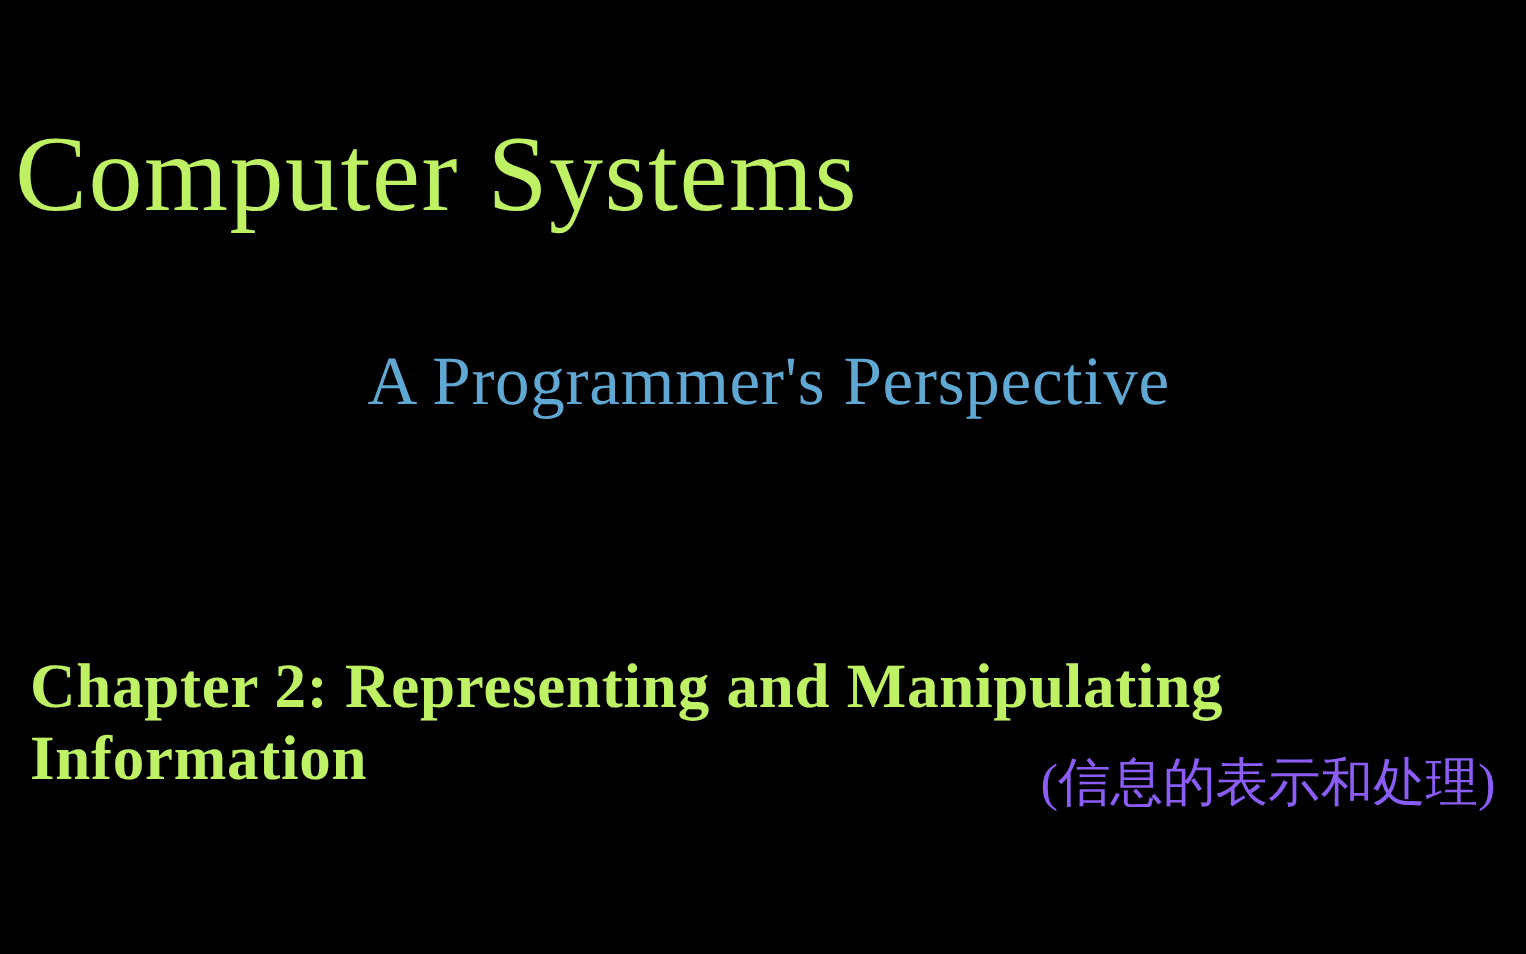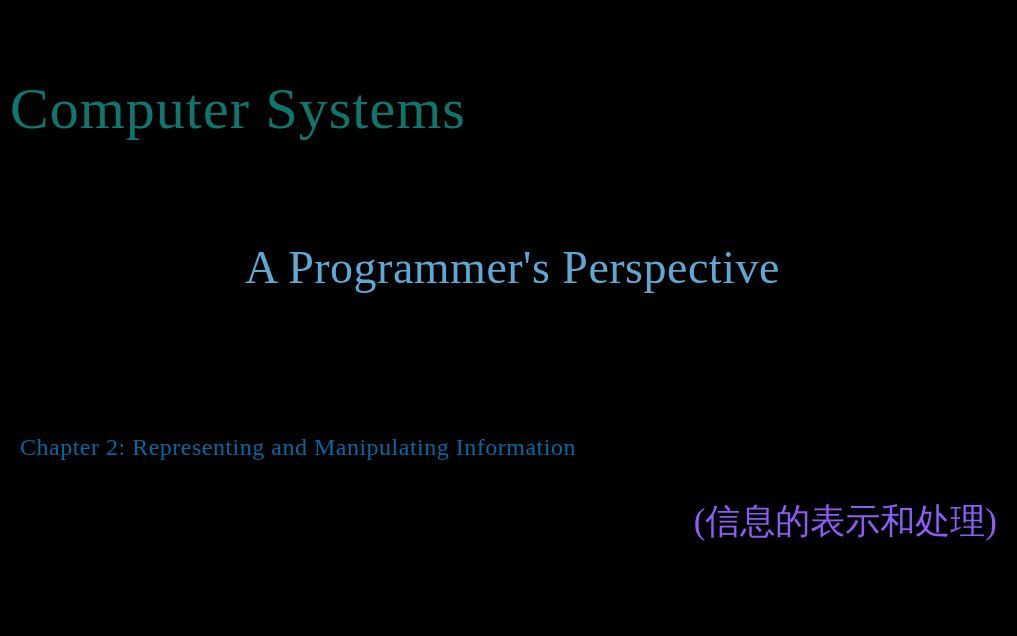--- a/index.html
+++ b/index.html
@@ -9,42 +9,41 @@
     }
     body {
       width: 1017px;
       height: 636px;
       background-color: #000000;
       font-family: Georgia, 'Times New Roman', serif;
       overflow: hidden;
       position: relative;
     }
     .main-title {
-      color: #0f766e;
-      font-size: 58px;
+      color: #bef264;
+      font-size: 72px;
       font-weight: normal;
       position: absolute;
       top: 75px;
       left: 10px;
       letter-spacing: 1px;
     }
     .subtitle {
       color: #5fa8d3;
       font-size: 46px;
       font-weight: normal;
       position: absolute;
       top: 227px;
       left: 245px;
       letter-spacing: 0.5px;
-      margin-top: 14px;
     }
     .chapter-title {
-      color: #0369a1;
-      font-size: 24px;
-      font-weight: normal;
+      color: #bef264;
+      font-size: 42px;
+      font-weight: bold;
       position: absolute;
       top: 434px;
       left: 20px;
       letter-spacing: 0.5px;
     }
     .chapter-title-chinese {
       color: #8b5cf6;
       font-size: 35px;
       font-weight: normal;
       position: absolute;

